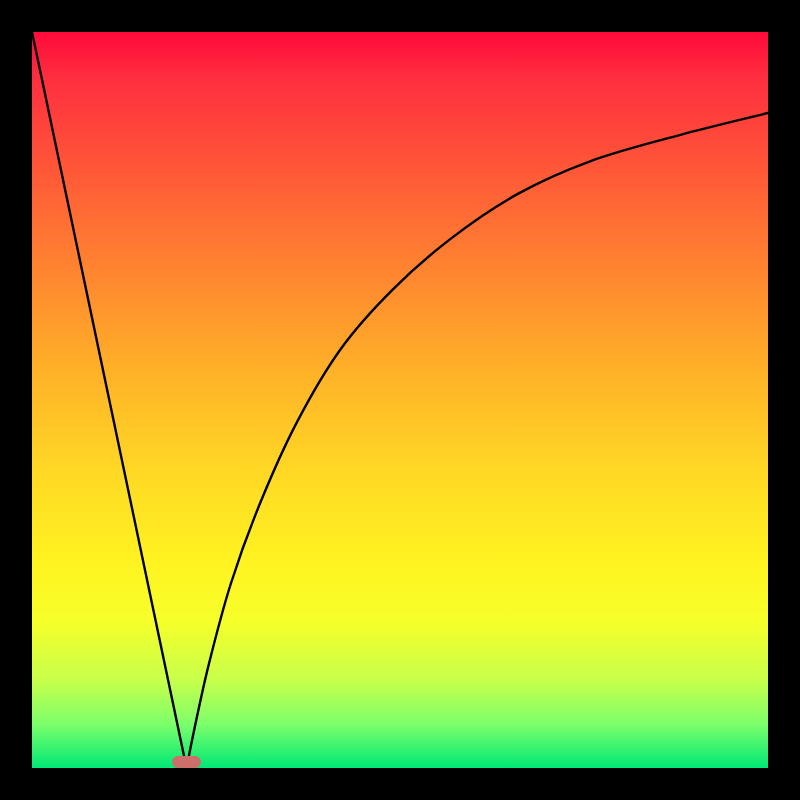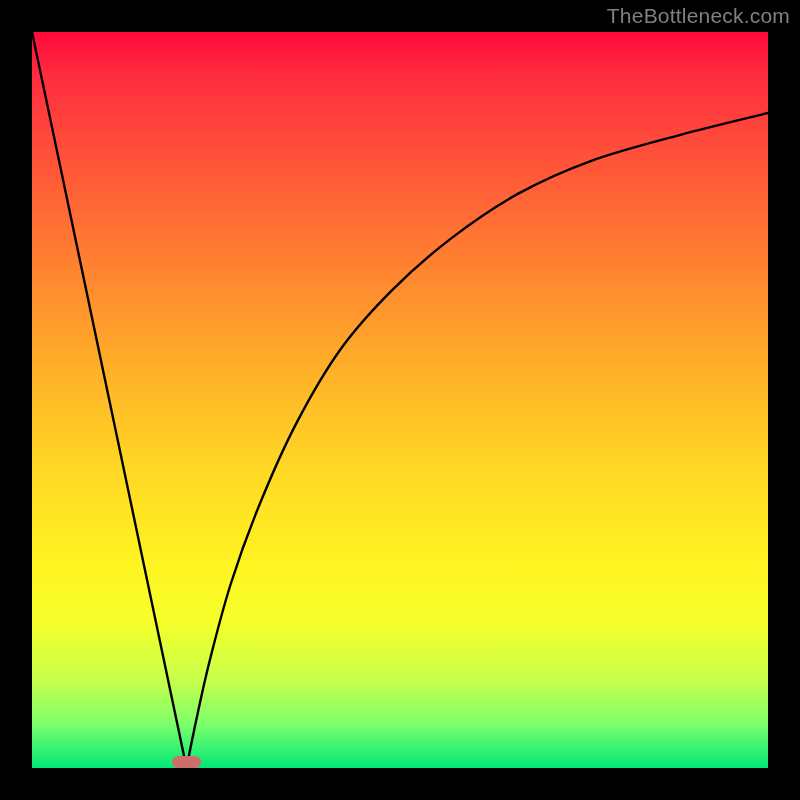--- a/index.html
+++ b/index.html
@@ -76,14 +76,13 @@
     <div class="gradient-bg"></div>
 
     <svg class="curve-svg" viewBox="0 0 736 736" preserveAspectRatio="none">
       <path d="M 0 0 L 77.28 368 L 154.56 736" id="p-left" stroke="#000" stroke-width="2.4" fill="none" stroke-linecap="round"></path>
       <path d="M 154.56 736 C 155.78666666666666 729.8666666666667, 158.23999999999998 716.3733333333333, 161.92 699.2 C 165.6 682.0266666666668, 170.50666666666666 657.4933333333333, 176.64 632.96 C 182.7733333333333 608.4266666666667, 190.13333333333335 578.9866666666667, 198.72000000000003 552 C 207.3066666666667 525.0133333333333, 217.12 498.0266666666667, 228.16 471.04 C 239.2 444.05333333333334, 251.46666666666664 415.84000000000003, 264.96 390.08000000000004 C 278.4533333333333 364.32000000000005, 293.17333333333335 338.56000000000006, 309.12 316.48 C 325.06666666666666 294.4, 342.24 275.99999999999994, 360.64 257.59999999999997 C 379.03999999999996 239.19999999999996, 398.66666666666663 222.0266666666667, 419.52 206.08000000000004 C 440.37333333333333 190.13333333333338, 462.4533333333334 174.79999999999995, 485.76000000000005 161.91999999999996 C 509.0666666666667 149.03999999999996, 532.3733333333333 138.6133333333334, 559.36 128.80000000000007 C 586.3466666666667 118.98666666666674, 618.24 111.0133333333333, 647.68 103.03999999999996 C 677.1199999999999 95.06666666666662, 721.28 84.64000000000003, 736 80.96000000000004" id="p-right" stroke="#000" stroke-width="2.4" fill="none" stroke-linecap="round"></path>
     </svg>
 
     <div class="indicator" id="indicator" style="left: 139.84px; width: 29.44px; bottom: 0px;"></div>
   </div>
 
-  <div class="watermark">TheBottleneck.com</div>
 </div>
 
 </body></html>

